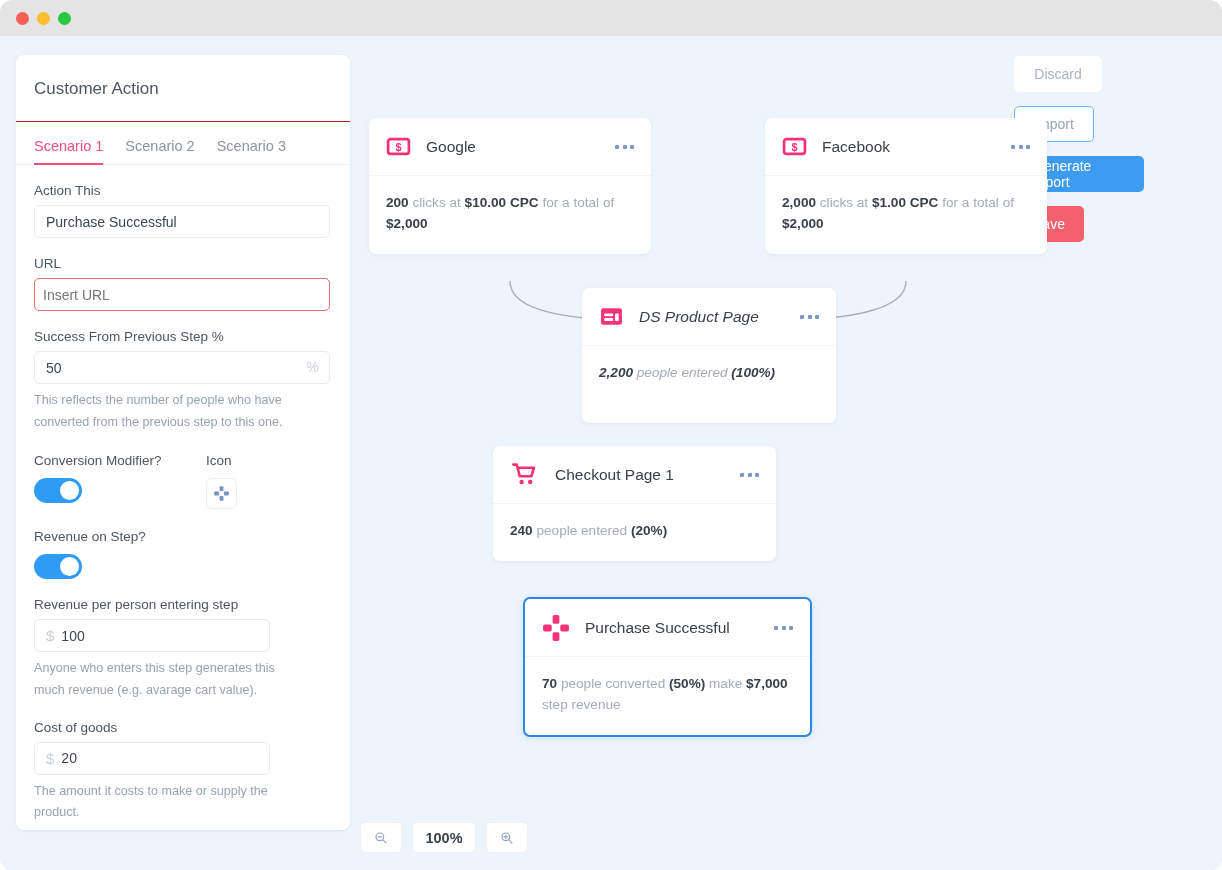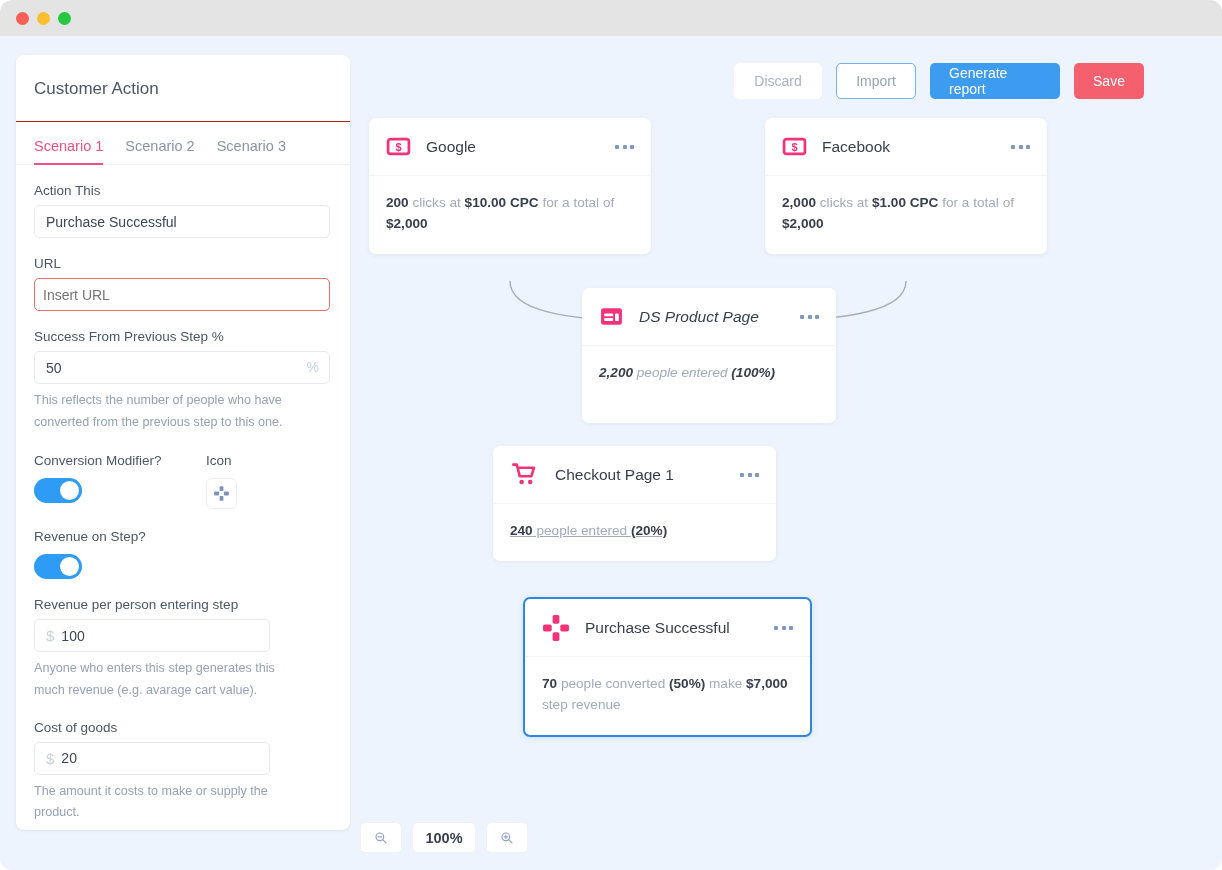--- a/index.html
+++ b/index.html
@@ -99,22 +99,22 @@
   }
   .icon-btn {
     width: 31px; height: 31px; border-radius: 6px;
     border: 1px solid #eceff4; background: #fff;
     display: flex; align-items: center; justify-content: center;
     cursor: pointer;
   }
 
   
   .toolbar {
-    position: absolute; right: 78px; top: 27px;
-    display: flex; gap: 14px;
+    position: absolute; right: 78px; top: 20px;
+    display: flex; gap: 14px; flex-direction: column;
   }
   .btn {
     height: 36px; border-radius: 5px;
     font-size: 14px; display: flex; align-items: center;
     justify-content: center; cursor: pointer; padding: 0 18px;
     font-family: "Liberation Sans", sans-serif;
     border: 1px solid transparent;
   }
   .btn-discard { background: #fff; color: #aab3c2; border-color: #fff; width: 88px; }
   .btn-import { background: #fff; color: #9aa4b5; border-color: #70b5ef; width: 80px; }
@@ -332,21 +332,21 @@
           <circle cx="9" cy="18.6" r="2" fill="#f4327c"></circle>
           <circle cx="16.6" cy="18.6" r="2" fill="#f4327c"></circle>
         </svg>
         <span class="node-title">Checkout Page 1</span>
         <span class="dots">
             <i></i>
             <i></i>
             <i></i>
           </span>
       </div>
-      <div class="node-body" style="text-decoration:underline;">
+      <div class="node-body" style="">
         <b>240</b><span> people entered </span><b>(20%)</b>
       </div>
     </div>
 
     <div class="node selected" style="left:523px;top:561px;width:289px;">
       <div class="node-head">
         <svg width="28" height="28" viewBox="0 0 24 24">
           <rect x="9.1" y="0.9" width="5.8" height="7.4" rx="1.5" fill="#f4327c"></rect>
           <rect x="9.1" y="15.7" width="5.8" height="7.4" rx="1.5" fill="#f4327c"></rect>
           <rect x="0.9" y="9.1" width="7.4" height="5.8" rx="1.5" fill="#f4327c"></rect>

